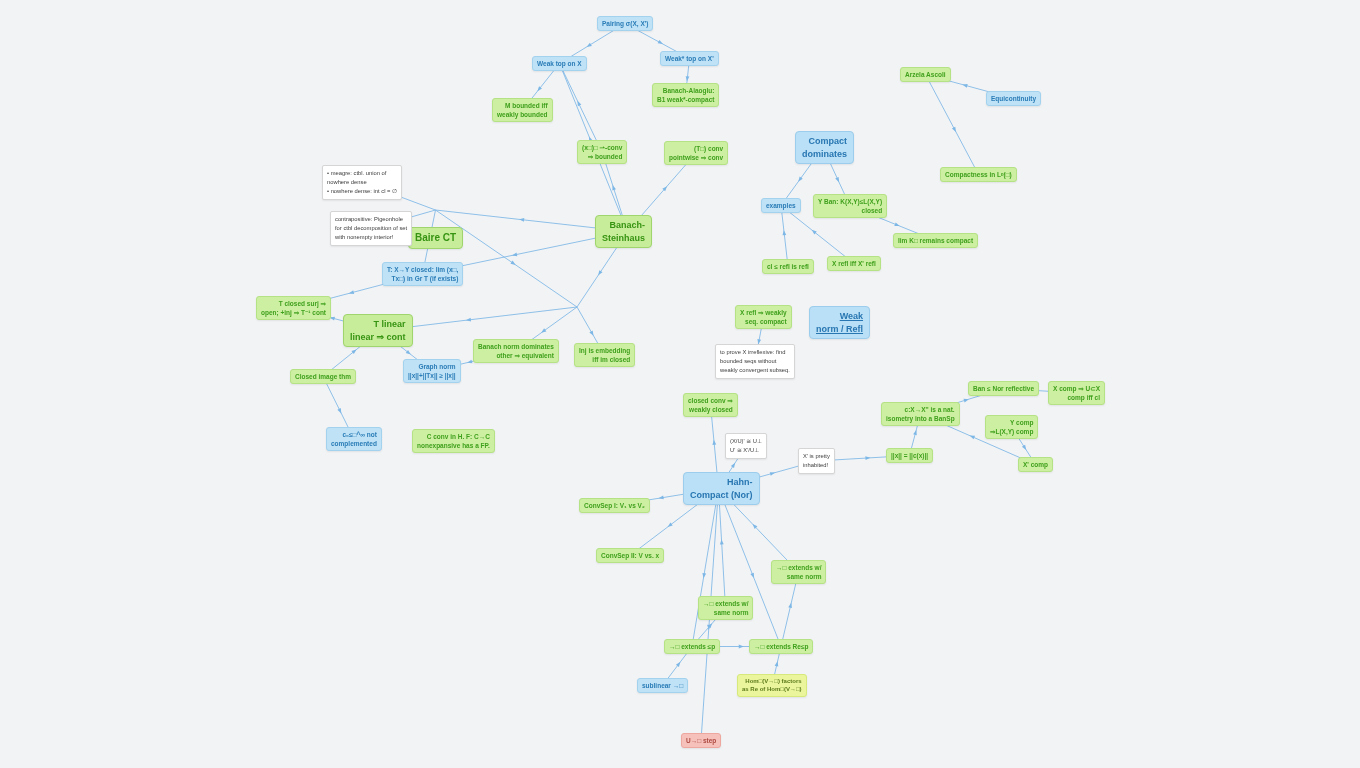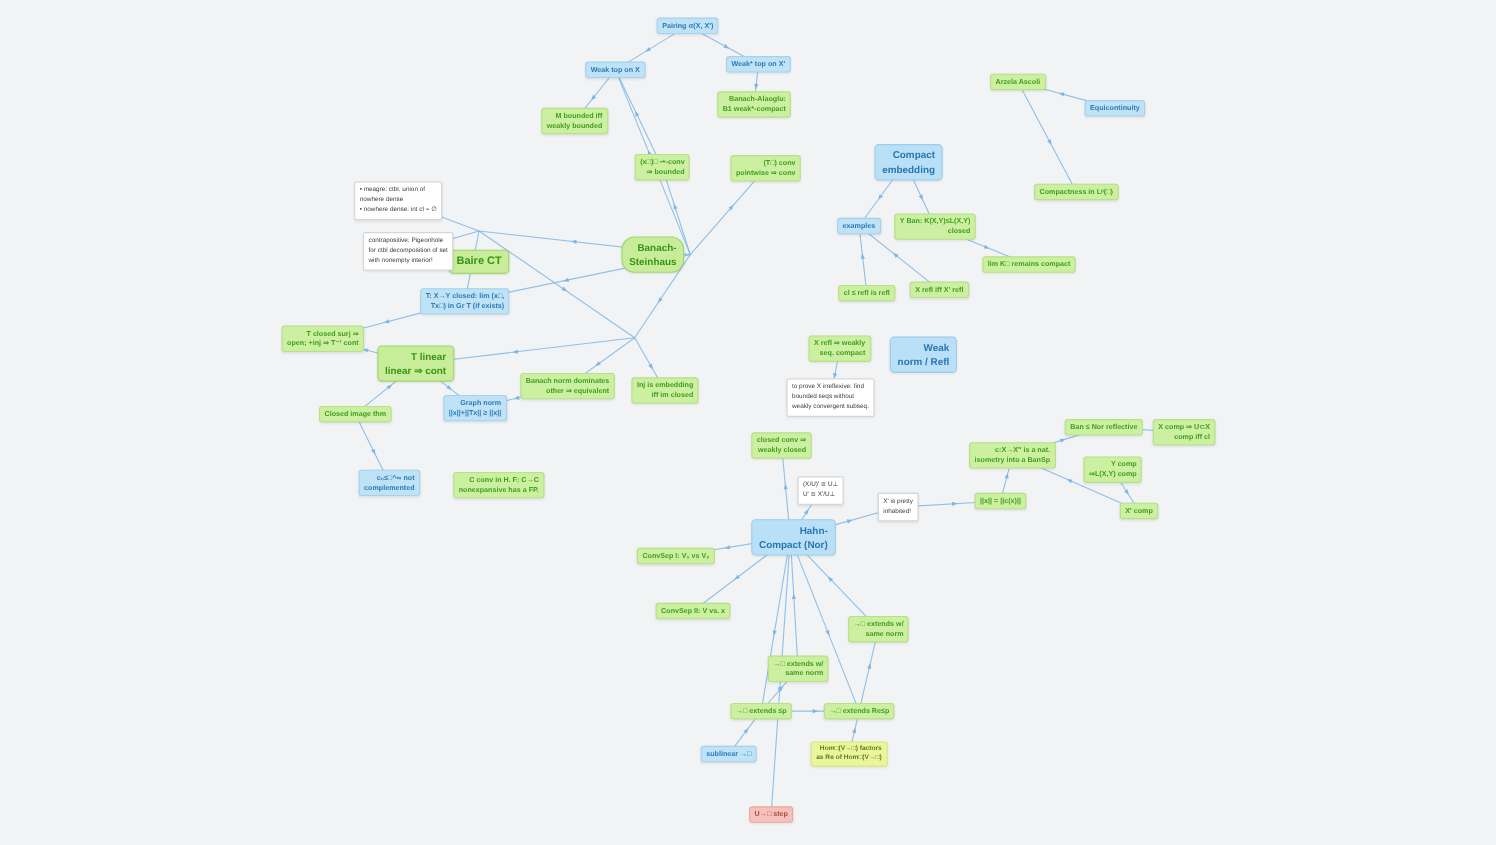--- a/index.html
+++ b/index.html
@@ -158,39 +158,39 @@
       <div class="ln">pointwise ⇒ conv</div>
     </div>
     <div class="node green" style="left: 900px; top: 67px;">
       <div class="ln">Arzela Ascoli</div>
     </div>
     <div class="node blue" style="left: 986px; top: 91px;">
       <div class="ln">Equicontinuity</div>
     </div>
     <div class="node blue-h" style="left: 795px; top: 131px;">
       <div class="ln">Compact</div>
-      <div class="ln">embedding</div>
+      <div class="ln">dominates</div>
     </div>
     <div class="node green" style="left: 940px; top: 167px;">
       <div class="ln">Compactness in Lᵖ(□)</div>
     </div>
     <div class="node green-h baire" style="left: 408px; top: 199px; margin-top: 28px;">
       <div class="ln">Baire CT</div>
     </div>
     <div class="node note" style="left: 322px; top: 165px;">
       <div class="ln">•  meagre: ctbl. union of</div>
       <div class="ln">   nowhere dense</div>
       <div class="ln">•  nowhere dense: int cl = ∅</div>
     </div>
     <div class="node note" style="left: 330px; top: 211px;">
       <div class="ln">contrapositive: Pigeonhole</div>
       <div class="ln">for ctbl decomposition of set</div>
       <div class="ln">with nonempty interior!</div>
     </div>
-    <div class="node green-h" style="left: 565px; top: 215px; border-radius: 12px;">
+    <div class="node green-h" style="left: 595px; top: 215px;">
       <div class="ln">Banach-</div>
       <div class="ln">Steinhaus</div>
     </div>
     <div class="node blue" style="left: 761px; top: 198px;">
       <div class="ln">examples</div>
     </div>
     <div class="node green" style="left: 813px; top: 194px;">
       <div class="ln">Y Ban: K(X,Y)≤L(X,Y)</div>
       <div class="ln">closed</div>
     </div>
@@ -235,21 +235,21 @@
       <div class="ln">complemented</div>
     </div>
     <div class="node green" style="left: 412px; top: 429px;">
       <div class="ln">C conv in H. F: C→C</div>
       <div class="ln">nonexpansive has a FP.</div>
     </div>
     <div class="node green" style="left: 735px; top: 305px;">
       <div class="ln">X refl ⇒ weakly</div>
       <div class="ln">seq. compact</div>
     </div>
-    <div class="node blue-h" style="left: 809px; top: 306px;">
+    <div class="node blue-h" style="left: 809px; top: 306px; text-decoration: underline;">
       <div class="ln">Weak</div>
       <div class="ln">norm / Refl</div>
     </div>
     <div class="node note" style="left: 715px; top: 344px;">
       <div class="ln">to prove X irreflexive: find</div>
       <div class="ln">bounded seqs without</div>
       <div class="ln">weakly convergent subseq.</div>
     </div>
     <div class="node green" style="left: 683px; top: 393px;">
       <div class="ln">closed conv ⇒</div>

